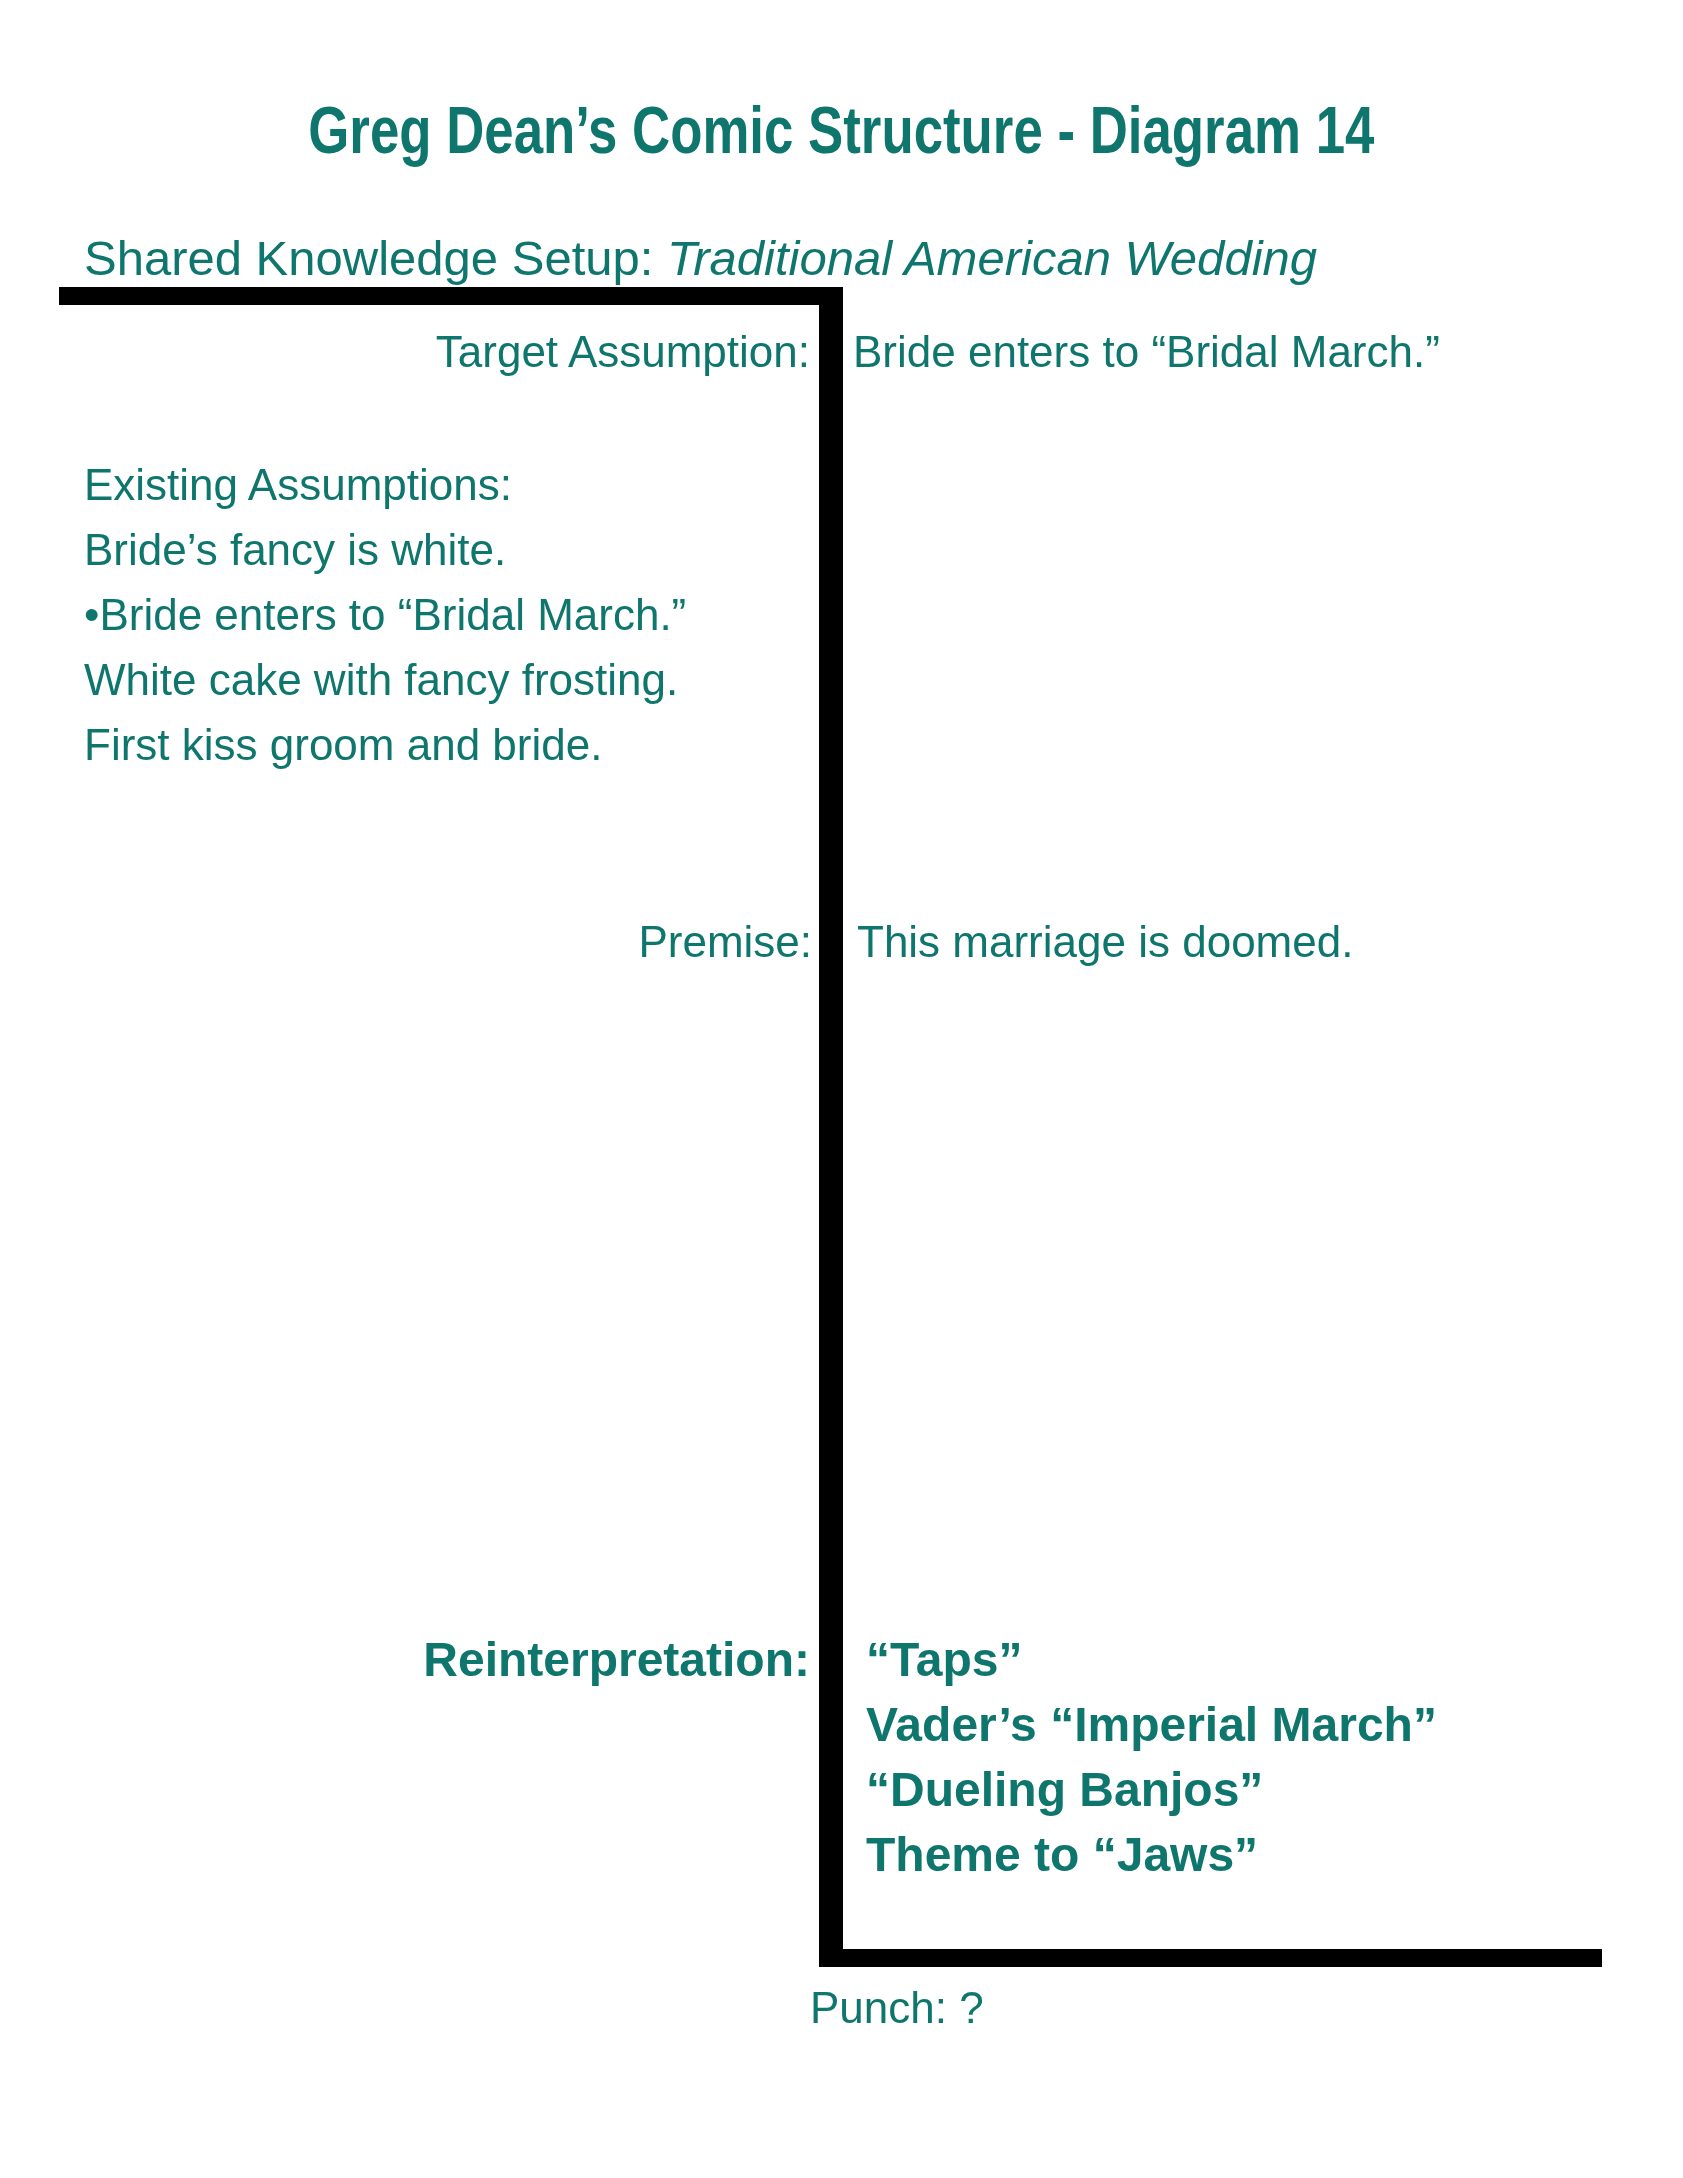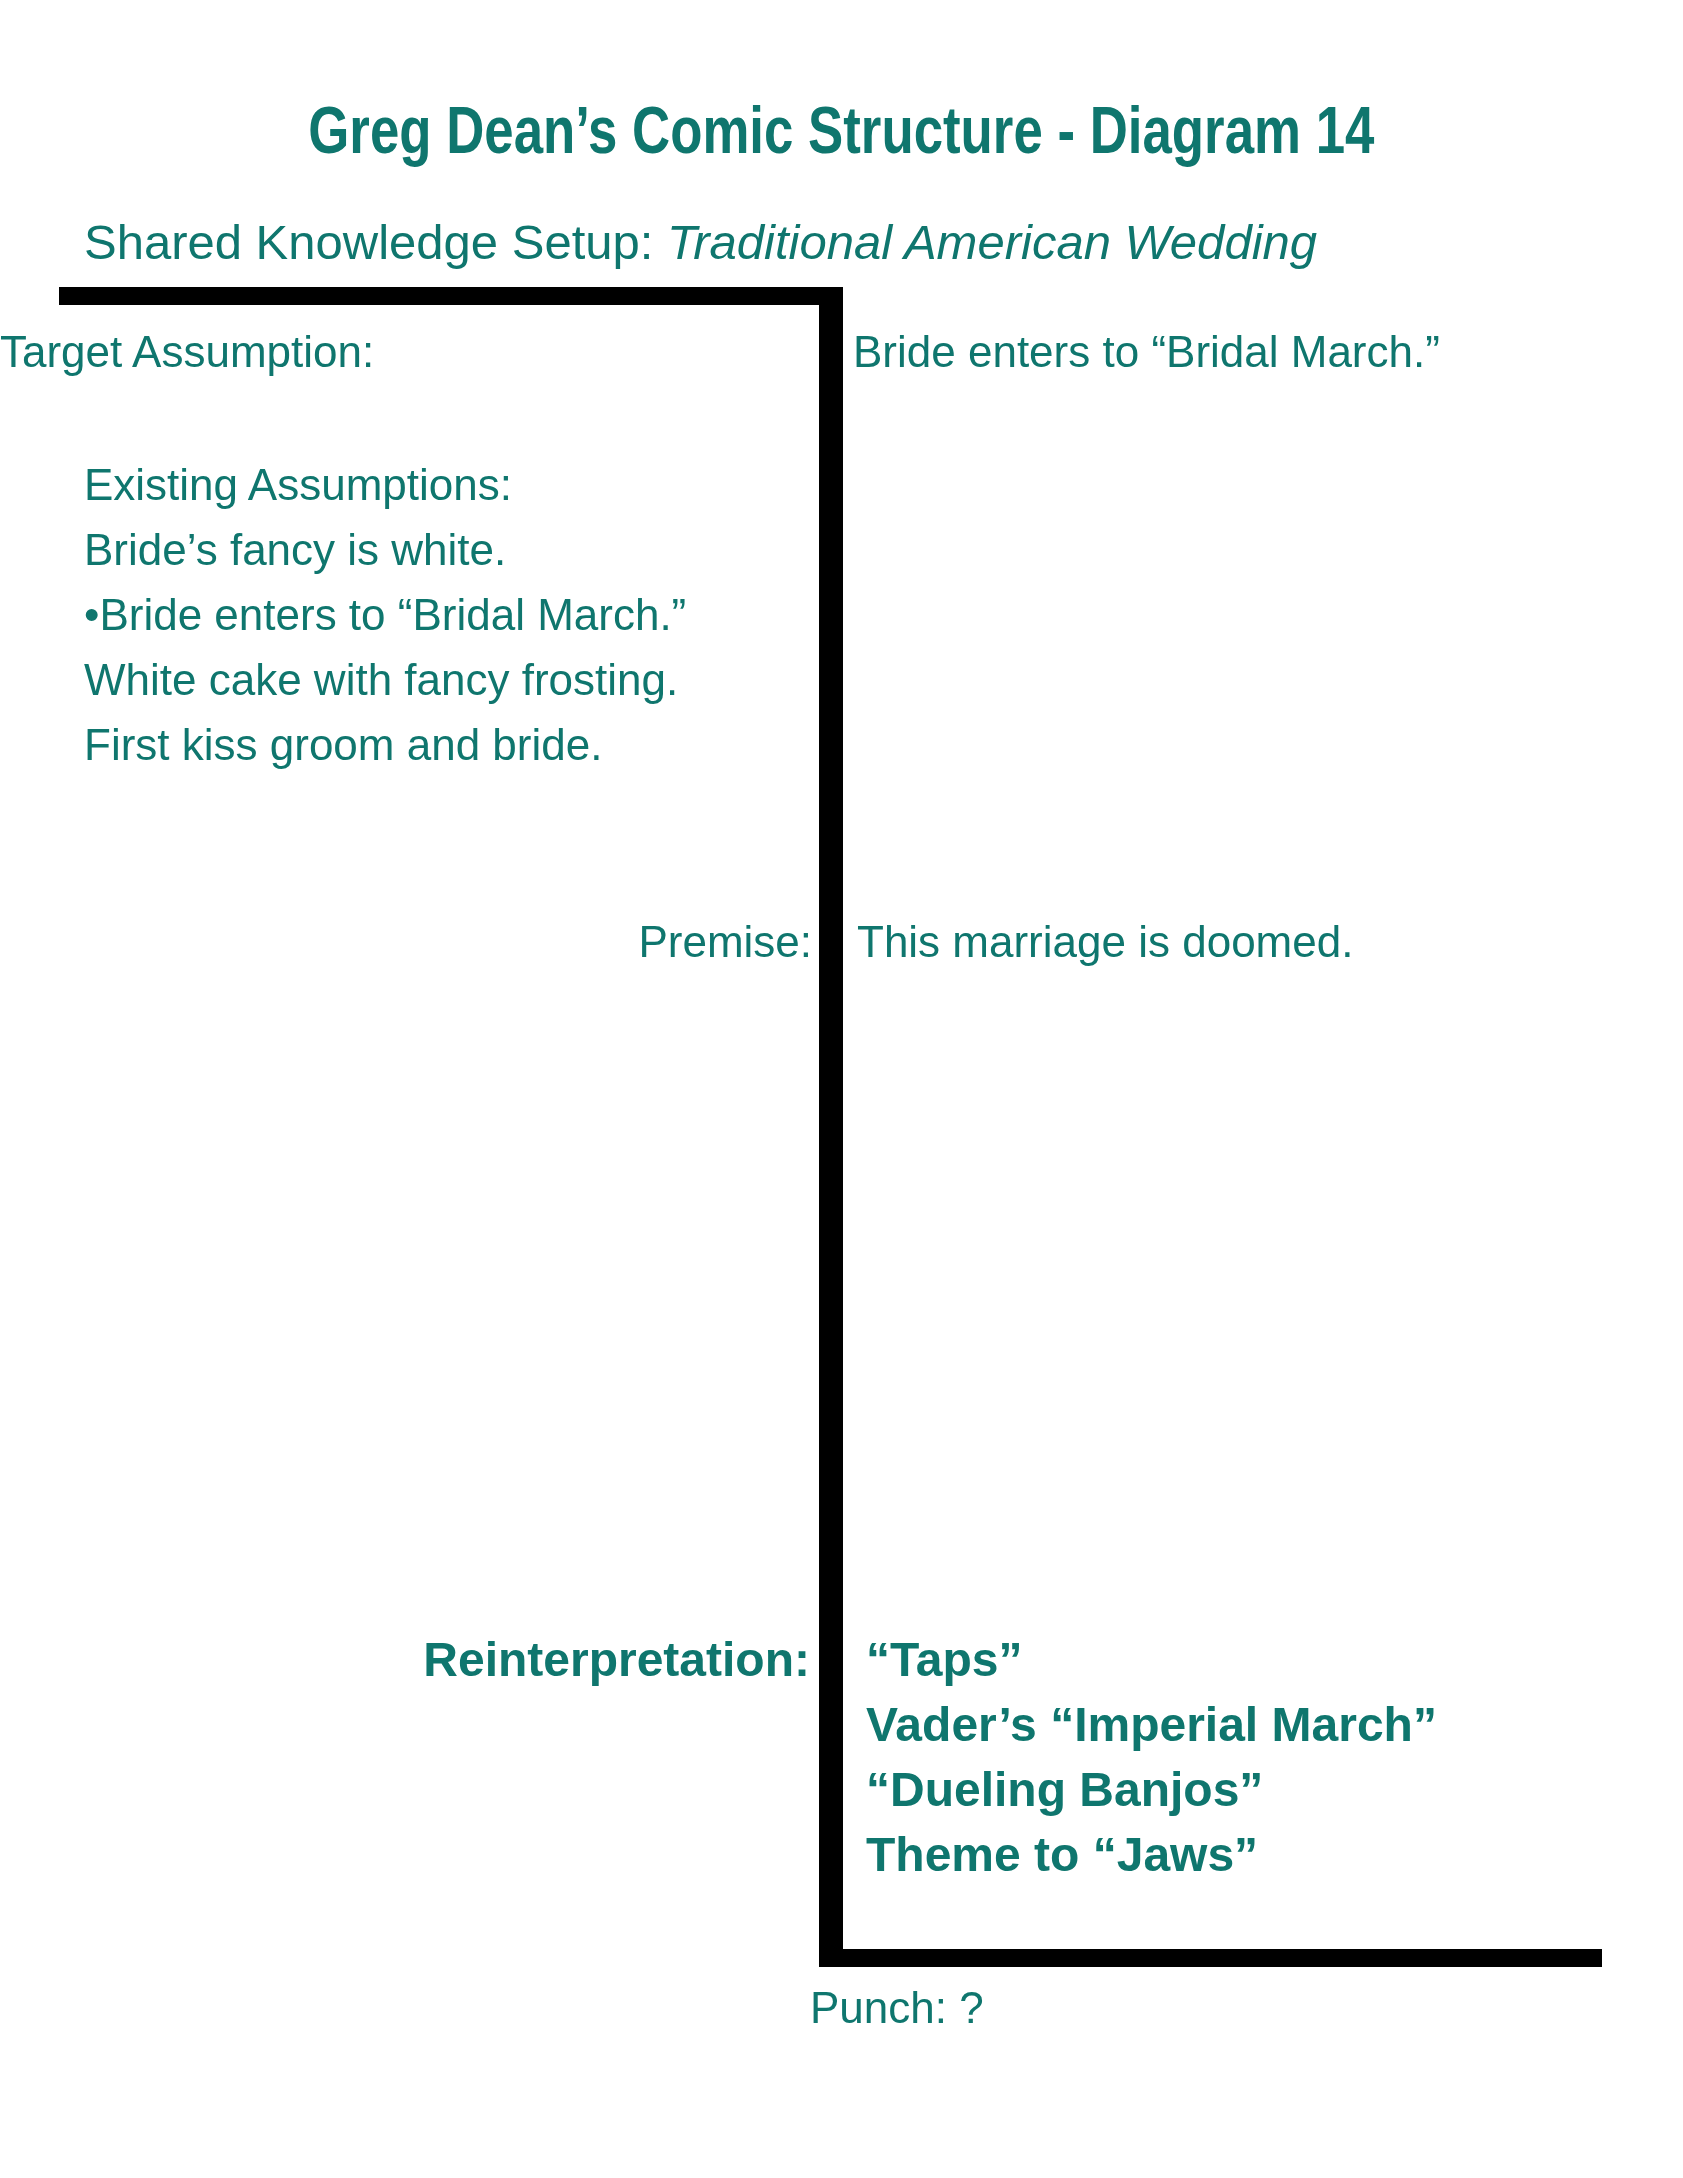--- a/index.html
+++ b/index.html
@@ -21,29 +21,30 @@
     position: absolute; left: 0; top: 91px; width: 1683px;
     text-align: center; font-size: 66px; font-weight: bold;
     line-height: 79px; white-space: nowrap;
   }
   .title-wrap .squeeze {
     display: inline-block;
     transform: scaleX(0.80);
     transform-origin: 50% 50%;
   }
   .subtitle {
-    position: absolute; left: 84px; top: 210px;
+    position: absolute; left: 84px; top: 226px;
     font-size: 49px; line-height: 65px; white-space: nowrap;
   }
   .subtitle .setup-value { font-style: italic; }
 
   .body-line { font-size: 44px; line-height: 65px; white-space: nowrap; }
 
   .target-label {
     position: absolute; left: 0; top: 319px; width: 810px;
+    text-align: right;
   }
   .target-value { position: absolute; left: 853px; top: 319px; }
 
   .existing-block {
     position: absolute; left: 84px; top: 452px;
     font-size: 44px; line-height: 65px; white-space: nowrap;
   }
 
   .premise-label {
     position: absolute; left: 0; top: 909px; width: 812px;

